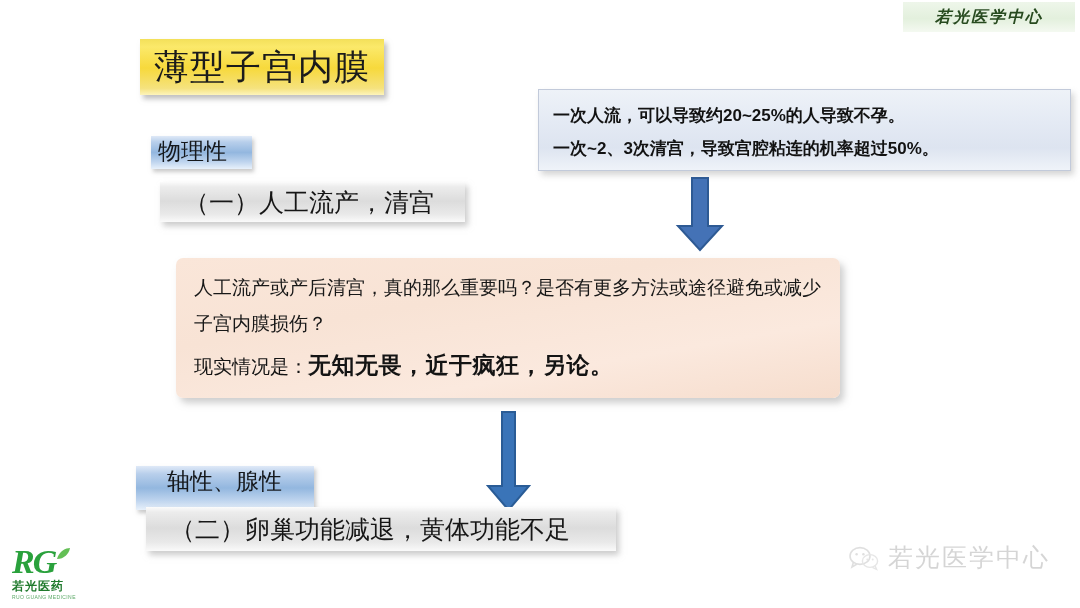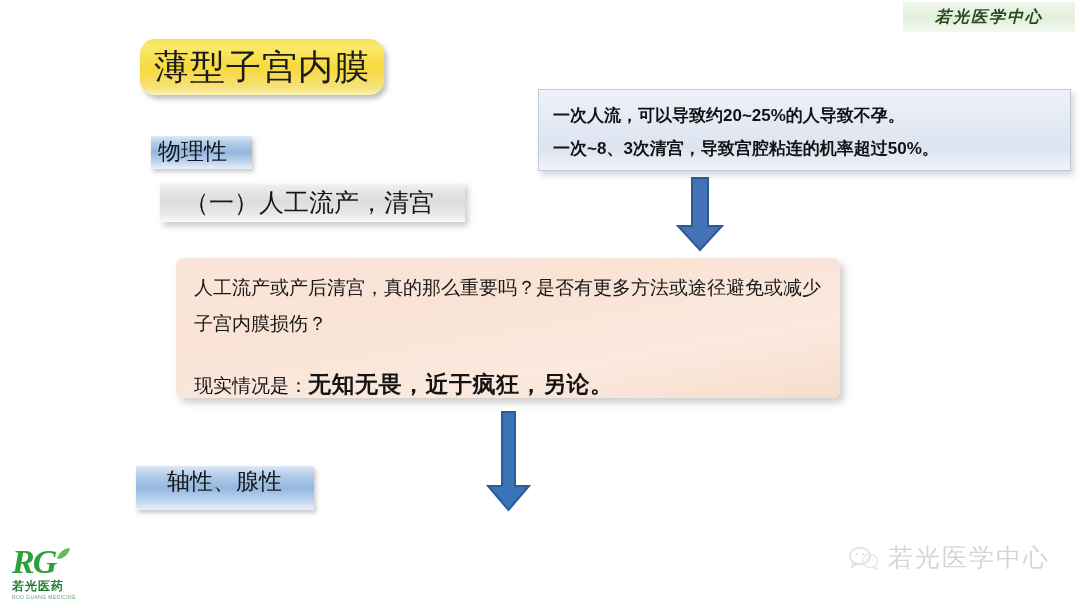--- a/index.html
+++ b/index.html
@@ -23,21 +23,20 @@
     position: absolute;
     left: 140px;
     top: 39px;
     width: 244px;
     height: 56px;
     background: linear-gradient(180deg, #f3e05a 0%, #fbe96a 14%, #f7d93c 52%, #f5e27e 88%, #fdf4bb 100%);
     box-shadow: 3px 4px 5px rgba(140,140,140,0.55);
     display: flex;
     align-items: center;
     justify-content: center;
-    border-radius: 15px;
   }
   #title-banner .t {
     font-size: 35px;
     line-height: 1;
     color: #1b1b1b;
     letter-spacing: 1px;
     font-family: "Liberation Serif", "DejaVu Serif", serif;
     font-weight: 500;
     white-space: nowrap;
   }
@@ -136,25 +135,25 @@
     box-sizing: border-box;
     padding: 12px 16px 0 18px;
   }
   #main-box .para {
     font-size: 19px;
     line-height: 36px;
     color: #181818;
     font-family: "Liberation Serif", "DejaVu Serif", serif;
   }
   #main-box .conclusion {
-    margin-top: 28px;
+    margin-top: 8px;
     font-size: 19px;
     line-height: 30px;
     color: #141414;
-    font-family: Liberation Serif, serif;
+    font-family: Liberation Sans, sans-serif;
   }
   #main-box .conclusion b {
     font-size: 23px;
     font-weight: bold;
     letter-spacing: 0.5px;
   }
 
   
   .arrow {
     position: absolute;
@@ -235,21 +234,21 @@
 <body>
 
 <div id="slide">
 
   <div id="title-banner">
     <span class="t">薄型子宫内膜</span>
   </div>
 
   <div id="fact-box">
     <div class="line">一次人流，可以导致约20~25%的人导致不孕。</div>
-    <div class="line">一次~8、3次清宫，导致宫腔粘连的机率超过50%。</div>
+    <div class="line">一次~2、3次清宫，导致宫腔粘连的机率超过50%。</div>
   </div>
 
   <svg class="arrow" id="arrow-1" style="left:672px; top:176px;" width="56" height="78" viewBox="0 0 56 78">
     <polygon points="20,2 36,2 36,50 50,50 28,74 6,50 20,50" fill="#4472b6" stroke="#2e5a94" stroke-width="2"></polygon>
   </svg>
 
   <div class="blue-label" id="label-physical">
     <span class="t">物理性</span>
   </div>
 
@@ -265,20 +264,23 @@
   </div>
 
   <svg class="arrow" id="arrow-2" style="left:483px; top:410px;" width="52" height="104" viewBox="0 0 52 104">
     <polygon points="19,2 32,2 32,76 46,76 25.5,100 5,76 19,76" fill="#3a74b8" stroke="#2a5c96" stroke-width="2"></polygon>
   </svg>
 
   <div class="blue-label" id="label-axis">
     <span class="t">轴性、腺性</span>
   </div>
 
+  <div class="gray-bar" id="item-two">
+    <span class="t">（二）卵巢功能减退，黄体功能不足</span>
+  </div>
 
   <div id="wm-top">
     <span class="t">若光医学中心</span>
   </div>
 
   <div id="wm-bottom">
     <svg width="30" height="26" viewBox="0 0 30 26">
       <ellipse cx="11" cy="11" rx="10" ry="8.4" fill="none" stroke="#b4b4b4" stroke-width="1.6"></ellipse>
       <path d="M4.5 17 L3 22 L8 19" fill="none" stroke="#b4b4b4" stroke-width="1.6"></path>
       <circle cx="7.6" cy="9.2" r="1.25" fill="#b4b4b4"></circle>

